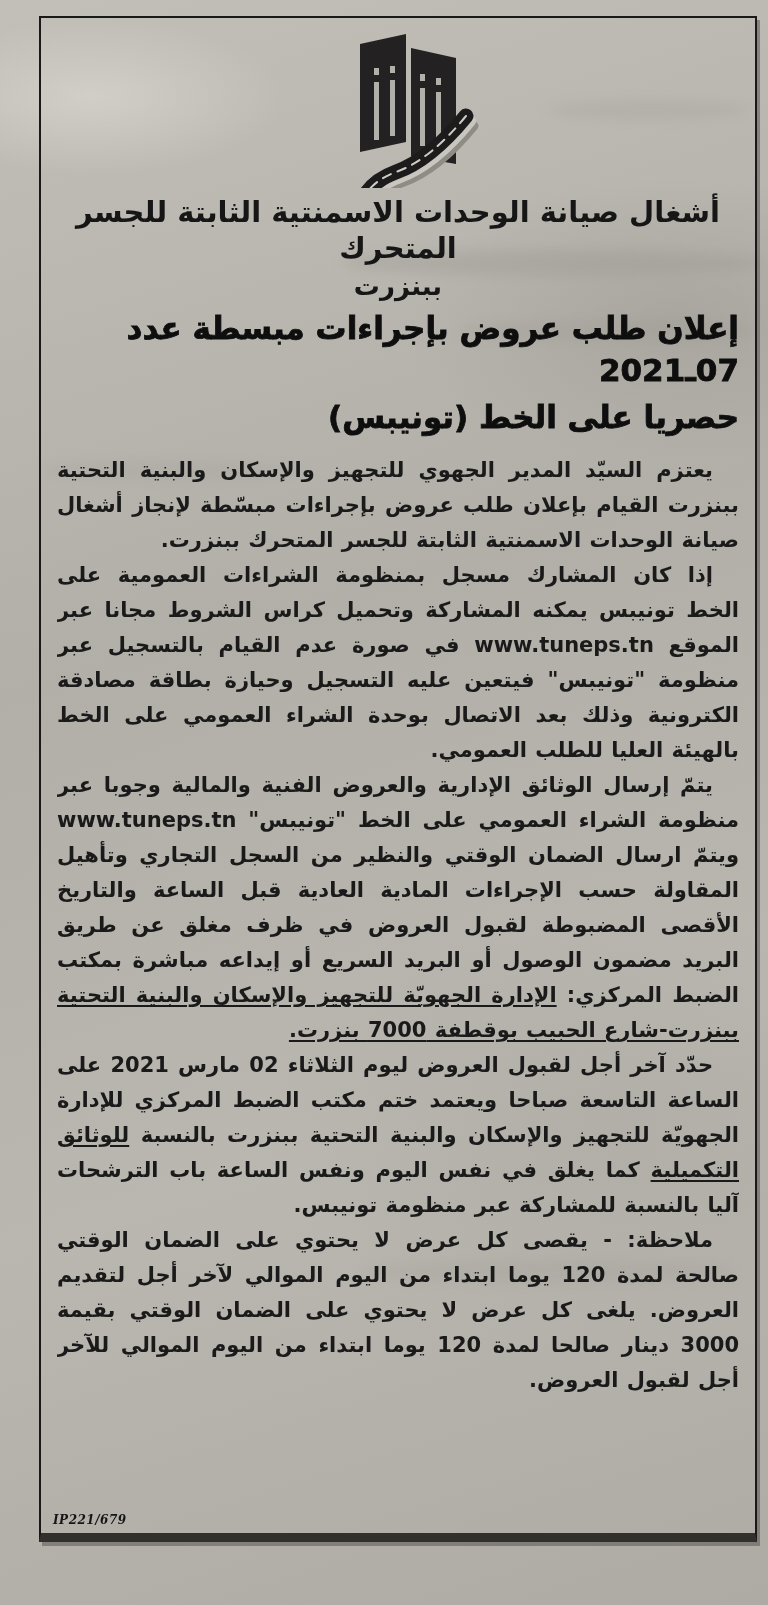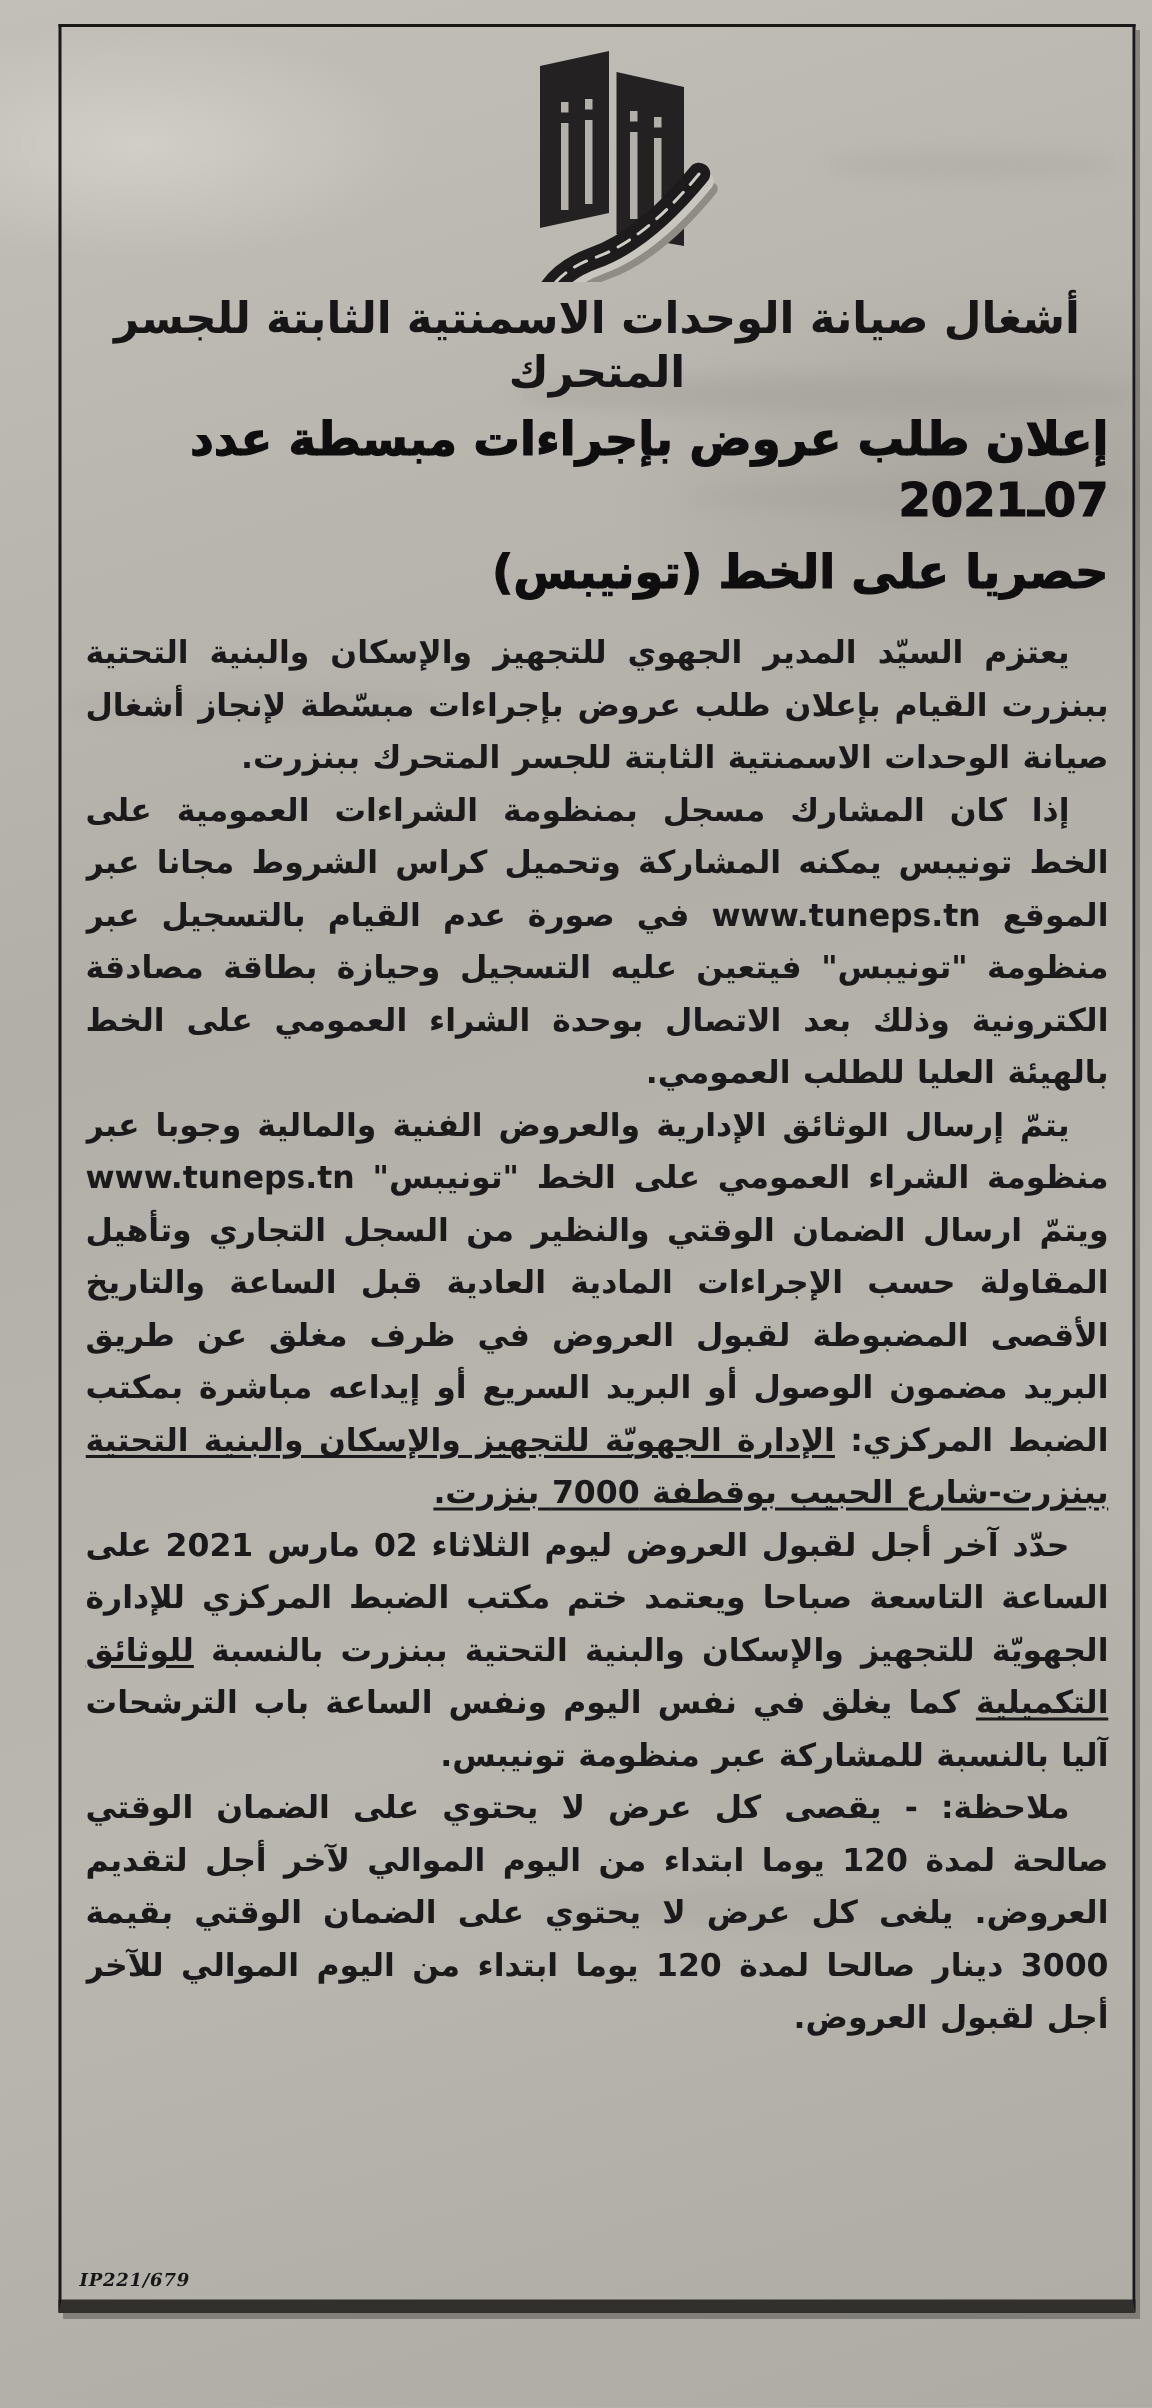--- a/index.html
+++ b/index.html
@@ -103,20 +103,21 @@
         <g fill="none" stroke-linecap="round">
           <path d="M 158,86 Q 122,130 88,142 Q 58,153 52,178 Q 48,194 30,206" stroke="#8f8c86" stroke-width="9" transform="translate(8,10)"></path>
           <path d="M 158,86 Q 122,130 88,142 Q 58,153 52,178 Q 48,194 30,206" stroke="#c9c6c0" stroke-width="12" transform="translate(4,5)"></path>
           <path d="M 158,86 Q 122,130 88,142 Q 58,153 52,178 Q 48,194 30,206" stroke="#1d1b1c" stroke-width="15"></path>
           <path d="M 158,86 Q 122,130 88,142 Q 58,153 52,178 Q 48,194 30,206" stroke="#cfccc6" stroke-width="2" stroke-dasharray="9 7"></path>
         </g>
       </svg>
     </div>
 
     <h1 class="title">أشغال صيانة الوحدات الاسمنتية الثابتة للجسر المتحرك</h1>
+    <div class="place">ببنزرت</div>
     <div class="display">إعلان طلب عروض بإجراءات مبسطة عدد 07ـ2021</div>
     <div class="display">حصريا على الخط (تونيبس)</div>
 
     <div class="bodytext">
       <p>يعتزم السيّد المدير الجهوي للتجهيز والإسكان والبنية التحتية ببنزرت القيام بإعلان طلب عروض بإجراءات مبسّطة لإنجاز أشغال صيانة الوحدات الاسمنتية الثابتة للجسر المتحرك ببنزرت.</p>
       <p>إذا كان المشارك مسجل بمنظومة الشراءات العمومية على الخط تونيبس يمكنه المشاركة وتحميل كراس الشروط مجانا عبر الموقع www.tuneps.tn في صورة عدم القيام بالتسجيل عبر منظومة "تونيبس" فيتعين عليه التسجيل وحيازة بطاقة مصادقة الكترونية وذلك بعد الاتصال بوحدة الشراء العمومي على الخط بالهيئة العليا للطلب العمومي.</p>
       <p><span>يتمّ إرسال الوثائق الإدارية والعروض الفنية والمالية وجوبا عبر منظومة الشراء العمومي على الخط "تونيبس" www.tuneps.tn ويتمّ ارسال الضمان الوقتي والنظير من السجل التجاري وتأهيل المقاولة حسب الإجراءات المادية العادية قبل الساعة والتاريخ الأقصى المضبوطة لقبول العروض في ظرف مغلق عن طريق البريد مضمون الوصول أو البريد السريع أو إيداعه مباشرة بمكتب الضبط المركزي: </span><span class="u">الإدارة الجهويّة للتجهيز والإسكان والبنية التحتية ببنزرت-شارع الحبيب بوقطفة 7000 بنزرت.</span></p>
       <p><span>حدّد آخر أجل لقبول العروض ليوم الثلاثاء 02 مارس 2021 على الساعة التاسعة صباحا ويعتمد ختم مكتب الضبط المركزي للإدارة الجهويّة للتجهيز والإسكان والبنية التحتية ببنزرت بالنسبة </span><span class="u">للوثائق التكميلية</span><span> كما يغلق في نفس اليوم ونفس الساعة باب الترشحات آليا بالنسبة للمشاركة عبر منظومة تونيبس.</span></p>
       <p>ملاحظة: - يقصى كل عرض لا يحتوي على الضمان الوقتي صالحة لمدة 120 يوما ابتداء من اليوم الموالي لآخر أجل لتقديم العروض. يلغى كل عرض لا يحتوي على الضمان الوقتي بقيمة 3000 دينار صالحا لمدة 120 يوما ابتداء من اليوم الموالي للآخر أجل لقبول العروض.</p>
 

